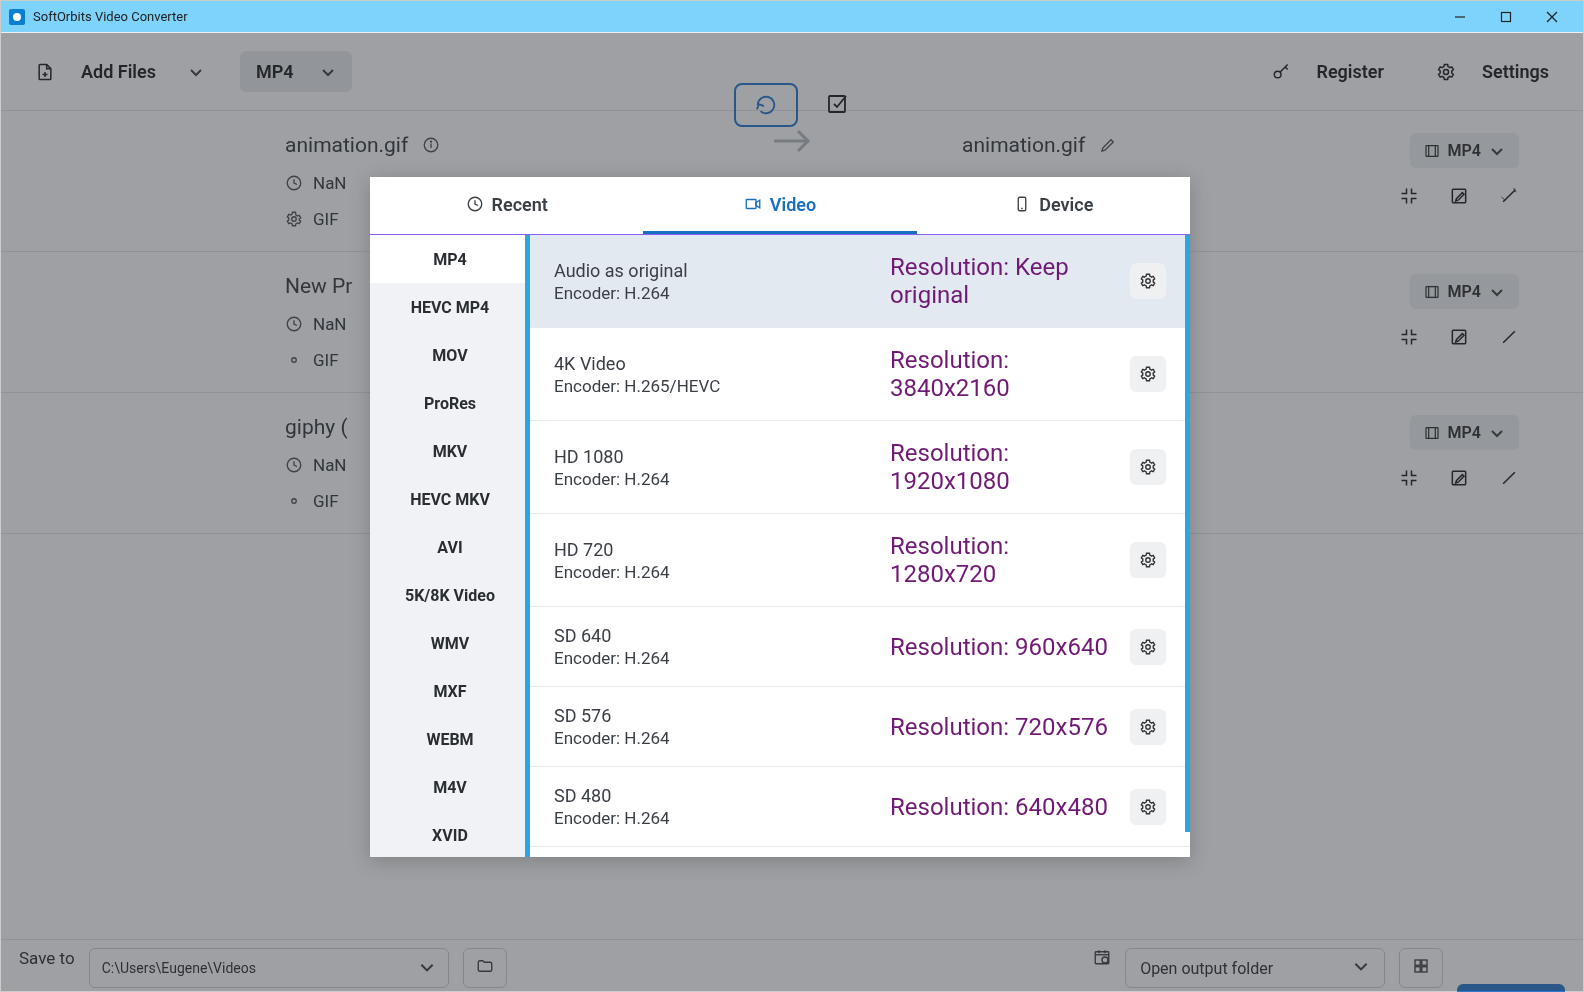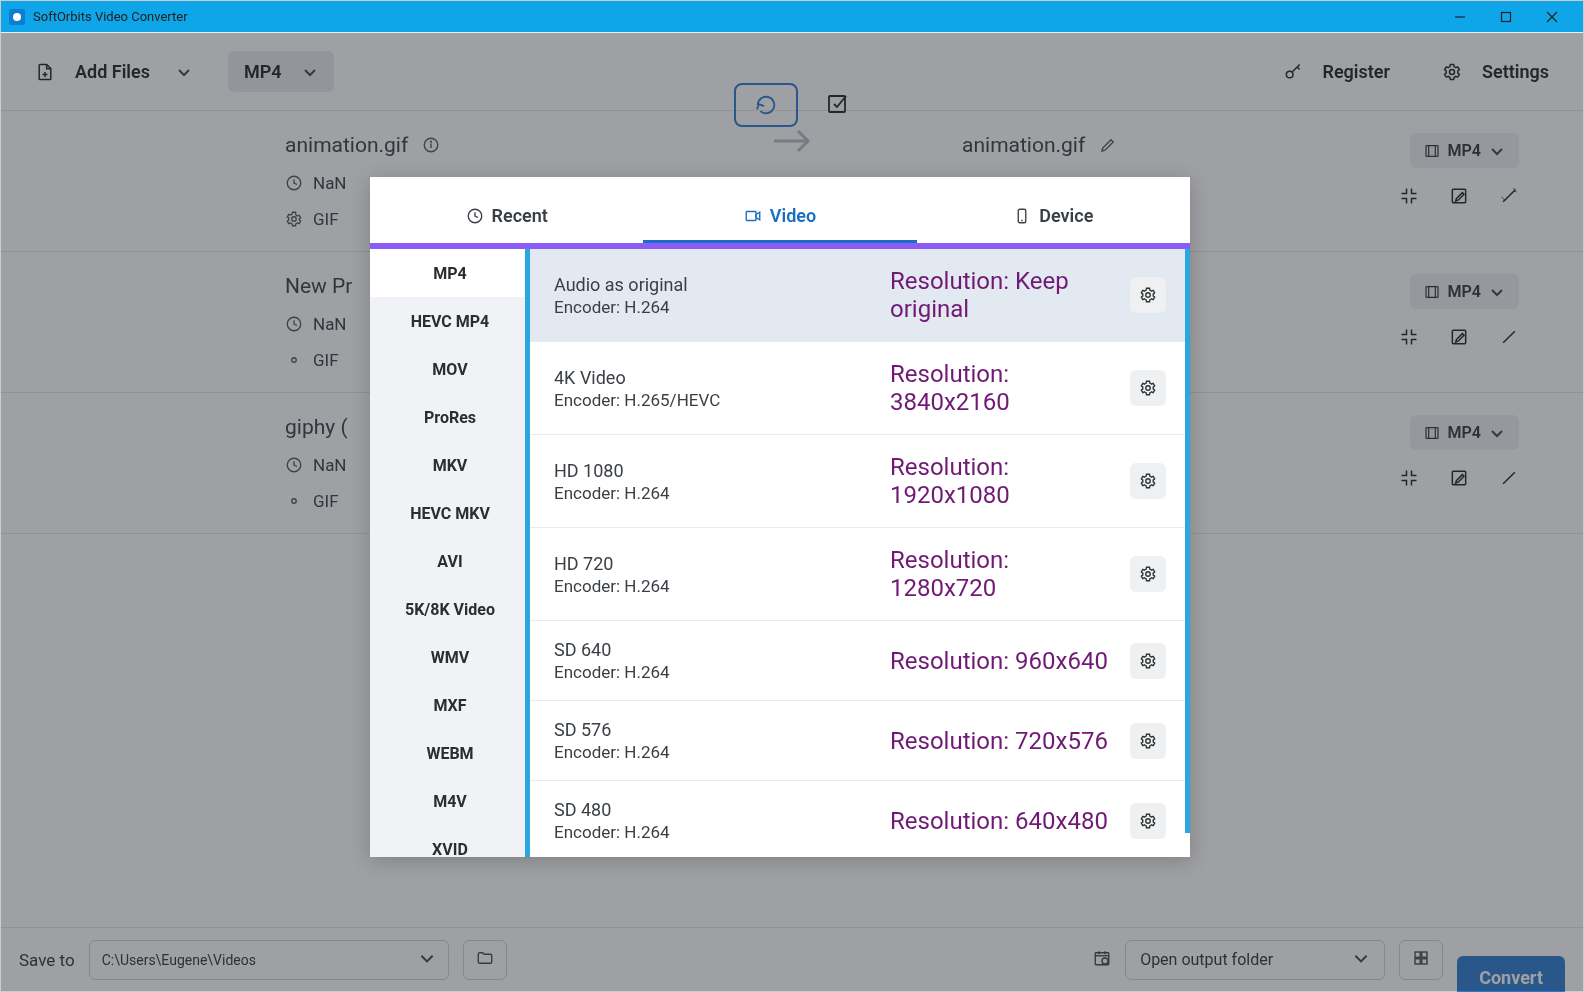--- a/index.html
+++ b/index.html
@@ -1,27 +1,27 @@
 <!DOCTYPE html>
 <html><head>
 <meta charset="utf-8">
 <style>
 * { box-sizing: border-box; margin: 0; padding: 0; font-family: -apple-system, BlinkMacSystemFont, "Segoe UI", Roboto, Arial, sans-serif; }
 html, body { width: 1584px; height: 992px; overflow: hidden; background: #f4f4f4; }
 .window { width: 1584px; height: 992px; background: #fff; display: flex; flex-direction: column; border: 1px solid #ccc; }
-.titlebar { height: 32px; display: flex; align-items: center; padding: 0 8px; background: #0ea5e9; border-bottom: 1px solid #eee; }
+.titlebar { height: 32px; display: flex; align-items: center; padding: 0 8px; background: #7dd3fc; border-bottom: 1px solid #eee; }
 .titlebar .app-icon { width: 16px; height: 16px; background: #0a7ed3; border-radius: 2px; margin-right: 8px; display:flex; align-items:center; justify-content:center; }
 .titlebar .app-icon svg { width:10px; height:10px; }
 .titlebar .title { font-size: 13px; color: #222; }
 .titlebar .win-controls { margin-left: auto; display: flex; }
 .titlebar .win-btn { width: 46px; height: 32px; display: flex; align-items: center; justify-content: center; }
 .titlebar .win-btn svg { width: 12px; height: 12px; stroke: #222; stroke-width: 1.2; fill: none; }
 
 .toolbar { height: 78px; display: flex; align-items: center; padding: 0 18px; border-bottom: 1px solid #e3e6ea; }
-.btn-plain { display: inline-flex; align-items: center; gap: 20px; padding: 10px 16px; border-radius: 6px; font-size: 18px; font-weight: 600; color: #222; cursor: pointer; }
+.btn-plain { display: inline-flex; align-items: center; gap: 26px; padding: 10px 16px; border-radius: 6px; font-size: 18px; font-weight: 600; color: #222; cursor: pointer; }
 .btn-plain svg { width: 20px; height: 20px; stroke: #222; stroke-width: 1.8; fill: none; }
 .btn-filled { background: #e9ecef; }
 .toolbar .sel-chevron { margin-left: 6px; }
 .toolbar .center { position: absolute; left: 50%; top: 50px; transform: translateX(-50%); display: flex; align-items: center; gap: 28px; }
 .reload-box { width: 64px; height: 44px; border: 2px solid #2a7ad1; border-radius: 8px; display:flex; align-items:center; justify-content:center; }
 .reload-box svg { width:22px; height:22px; stroke:#2a7ad1; stroke-width:2; fill:none; }
 .check-box svg { width:24px; height:24px; stroke:#222; stroke-width:1.8; fill:none; }
 .toolbar .right { margin-left: auto; display: flex; gap: 20px; }
 
 .content { flex: 1; position: relative; overflow: hidden; }
@@ -33,33 +33,33 @@
 .fname svg { width:18px; height:18px; stroke:#555; stroke-width:1.8; fill:none; }
 .meta-row { display:flex; align-items:center; gap:10px; margin-top:16px; font-size:17px; color:#3a3f45; }
 .meta-row svg { width:18px; height:18px; stroke:#555; stroke-width:1.8; fill:none; }
 .arrow-between { position:absolute; left:50%; top:16px; transform:translateX(-50%); }
 .arrow-between svg { width:44px; height:28px; stroke:#b8bec5; stroke-width:3; fill:none; }
 .fmt-chip { display:inline-flex; align-items:center; gap:8px; background:#eef0f2; border-radius:6px; padding:8px 14px; font-size:16px; font-weight:600; color:#333; }
 .fmt-chip svg { width:16px; height:16px; stroke:#333; stroke-width:1.8; fill:none; }
 .icon-row { display:flex; gap:30px; }
 .icon-row svg { width:20px; height:20px; stroke:#222; stroke-width:1.8; fill:none; }
 
-.footer { height: 64px; border-top:1px solid #e3e6ea; display:flex; align-items:center; padding:8px 18px; gap:14px; }
+.footer { height: 52px; border-top:1px solid #e3e6ea; display:flex; padding:8px 18px; gap:14px; }
 .footer .label { font-size:17px; color:#333; }
 .footer .path-box { display:flex; align-items:center; border:1px solid #d0d4d8; border-radius:6px; height:40px; padding:0 12px; width:360px; font-size:14px; color:#333; }
 .footer .path-box .chev { margin-left:auto; }
 .footer .chev svg, .footer .ico svg { width:18px; height:18px; stroke:#444; stroke-width:1.8; fill:none; }
 .footer .sq-btn { width:44px; height:40px; border:1px solid #d0d4d8; border-radius:6px; display:flex; align-items:center; justify-content:center; }
 .footer .spacer { flex:1; }
 .footer .open-out { display:flex; align-items:center; border:1px solid #d0d4d8; border-radius:6px; height:40px; padding:0 14px; width:260px; font-size:16px; color:#333;gap:24px; }
 .footer .convert { height:44px; background:#2a7ad1; color:#fff; font-weight:700; font-size:18px; border-radius:6px; padding:0 22px; display:flex; align-items:center;margin-top:36px; }
 
 .overlay { position:absolute; inset:0; background:rgba(40,44,50,0.45); }
 .popup { position:absolute; left:370px; top:177px; width:820px; height:680px; background:#fff; display:flex; flex-direction:column; box-shadow:0 4px 20px rgba(0,0,0,0.2); }
-.popup-tabs { height:58px; display:flex; border-bottom:6px solid #8b5cf6;margin-top:14px; }
+.popup-tabs { height:58px; display:flex; border-bottom:1px solid #8b5cf6; }
 .ptab { flex:1; display:flex; align-items:center; justify-content:center; gap:8px; font-size:18px; font-weight:600; color:#3a3f45; cursor:pointer; border-bottom:3px solid transparent; }
 .ptab.active { color:#1b6fc2; border-bottom-color:#1b6fc2; }
 .ptab svg { width:18px; height:18px; stroke:currentColor; stroke-width:1.8; fill:none; }
 .popup-body { flex:1; display:flex; overflow:hidden; }
 .side-formats { width:160px; background:#f0f2f5; overflow-y:auto; position:relative; }
 .side-formats::after { content:""; position:absolute; top:0; right:0; width:5px; height:100%; background:#2aa6e0; }
 .fmt-item { height:48px; display:flex; align-items:center; justify-content:center; font-size:16px; font-weight:700; color:#2a2e33; cursor:pointer; }
 .fmt-item.active { background:#fff; }
 .presets { flex:1; overflow-y:auto; position:relative; }
 .presets::after { content:""; position:absolute; top:0; right:0; width:5px; height:96%; background:#2aa6e0; }

